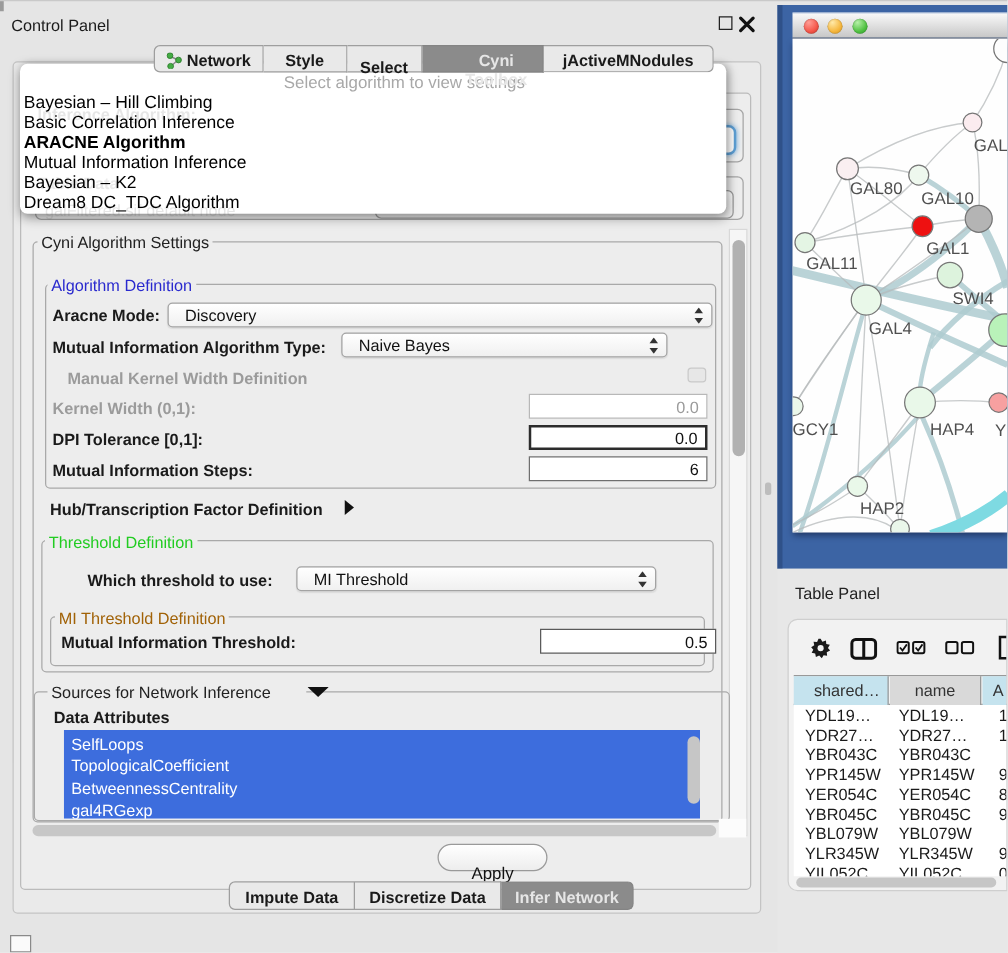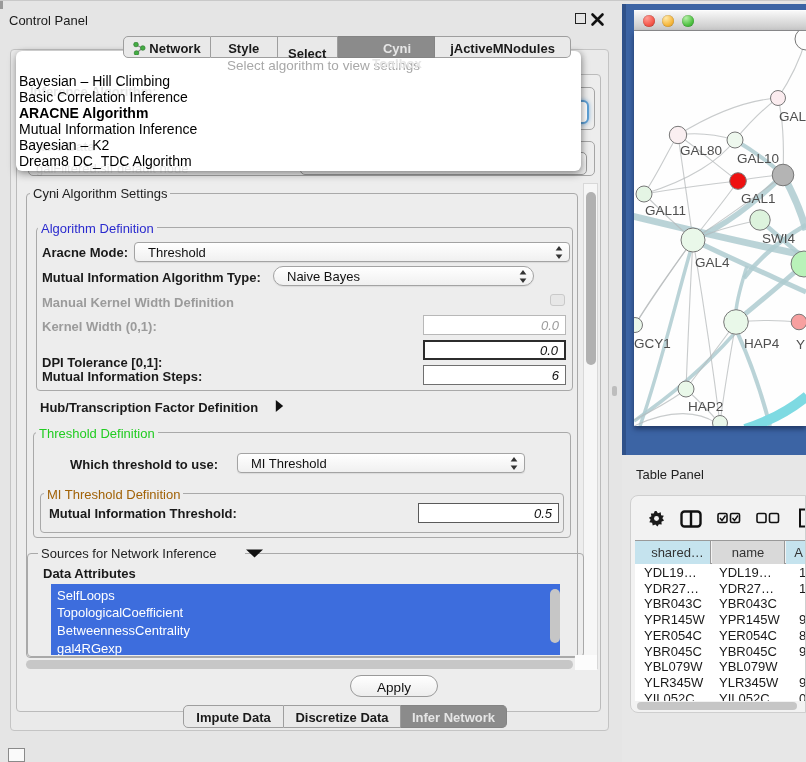--- a/index.html
+++ b/index.html
@@ -3,21 +3,21 @@
 <meta charset="utf-8">
 <style>
   * { margin:0; padding:0; box-sizing:border-box; }
   html,body { width:806px; height:762px; overflow:hidden; }
   body { background:#e5e5e5; font-family:"Liberation Sans", sans-serif; position:relative; }
   .abs { position:absolute; }
   .grouptitle { position:absolute; background:#ededed; padding:0 3px; font-size:13px; color:#222; white-space:nowrap; }
   .combo { position:absolute; background:linear-gradient(#ffffff,#f0f0f0); border:1px solid #a3a3a3; border-radius:4px; font-size:13px; color:#111; box-shadow:0 1px 1px rgba(0,0,0,0.08); }
   .combo .ctext { position:absolute; left:13px; top:2px; }
   .carr { position:absolute; right:6px; top:3px; width:8px; height:13px; }
-  .tfield { position:absolute; background:#fff; font-size:13px; color:#111; text-align:right; padding-right:6px;font-style:italic; }
+  .tfield { position:absolute; background:#fff; font-size:13px; color:#111; text-align:right; padding-right:6px; }
   .blbl { position:absolute; font-size:13px; font-weight:bold; color:#1a1a1a; white-space:nowrap; }
   .glbl { position:absolute; font-size:13px; font-weight:bold; color:#9b9b9b; white-space:nowrap; }
   .seg { height:23px; display:flex; font-size:13px; font-weight:bold; color:#1a1a1a;margin-left:40px; }
   .seg>div { border-top:1px solid #9e9e9e; border-bottom:1px solid #9e9e9e; border-right:1px solid #9e9e9e; text-align:center; padding-top:4px; background:#e9e9e9; }
   .seg>div:first-child { border-left:1px solid #9e9e9e; border-radius:5px 0 0 5px; }
   .seg>div:last-child { border-radius:0 5px 5px 0; }
   .seg>div.sel { background:#8b8b8b; color:#e6e6e6; border-color:#848484; }
 </style>
 </head>
 <body>
@@ -42,43 +42,43 @@
 <div class="abs" style="left:585.5px;top:192px;width:10px;height:173px;background:#b1b1b1;border-radius:5px;"></div>
 
 <div class="abs" style="left:26px;top:193px;width:552px;height:465px;border:1px solid #a9a9a9;border-radius:4px;"></div>
 <div class="grouptitle" style="left:30px;top:186px;">Cyni Algorithm Settings</div>
 
 <div class="abs" style="left:36px;top:227px;width:537px;height:164px;border:1px solid #a9a9a9;border-radius:4px;"></div>
 <div class="grouptitle" style="left:38px;top:221px;color:#2a2ace;">Algorithm Definition</div>
 
 <div class="blbl" style="left:42px;top:245px;">Aracne Mode:</div>
 <div class="combo" style="left:134px;top:242px;width:436px;height:20px;">
-    <span class="ctext">Threshold</span>
+    <span class="ctext">Discovery</span>
   <svg class="carr" viewBox="0 0 8 13">
       <path d="M4 0 L7.4 4.6 L0.6 4.6 Z" fill="#333"></path>
       <path d="M4 13 L7.4 8.4 L0.6 8.4 Z" fill="#333"></path>
     </svg>
   </div>
 
 <div class="blbl" style="left:42px;top:270px;">Mutual Information Algorithm Type:</div>
-<div class="combo" style="left:273px;top:266px;width:261px;height:20px;border-radius:10px;">
+<div class="combo" style="left:273px;top:266px;width:261px;height:20px;">
     <span class="ctext">Naive Bayes</span>
   <svg class="carr" viewBox="0 0 8 13">
       <path d="M4 0 L7.4 4.6 L0.6 4.6 Z" fill="#333"></path>
       <path d="M4 13 L7.4 8.4 L0.6 8.4 Z" fill="#333"></path>
     </svg>
   </div>
 
-<div class="glbl" style="left:42px;top:295px;text-align:right;">Manual Kernel Width Definition</div>
+<div class="glbl" style="left:54px;top:295px;text-align:right;">Manual Kernel Width Definition</div>
 <div class="abs" style="left:550px;top:294px;width:15px;height:12px;background:#e7e7e7;border:1px solid #c9c9c9;border-radius:3px;"></div>
 
 <div class="glbl" style="left:42px;top:319px;">Kernel Width (0,1):</div>
 <div class="tfield" style="left:423px;top:315px;width:143px;height:20px;border:1px solid #b8b8b8;color:#9b9b9b;padding-top:2px;">0.0</div>
 
-<div class="blbl" style="left:42px;top:355px;">DPI Tolerance [0,1]:</div>
+<div class="blbl" style="left:42px;top:344px;">DPI Tolerance [0,1]:</div>
 <div class="tfield" style="left:423px;top:340px;width:143px;height:20px;border:2px solid #2c2c2c;padding-top:1px;">0.0</div>
 
 <div class="blbl" style="left:42px;top:369px;">Mutual Information Steps:</div>
 <div class="tfield" style="left:423px;top:365px;width:143px;height:20px;border:1px solid #6f6f6f;padding-top:2px;">6</div>
 
 <div class="blbl" style="left:40px;top:400px;">Hub/Transcription Factor Definition</div>
 <svg class="abs" style="left:275px;top:400px;" width="9" height="12" viewBox="0 0 9 12">
     <path d="M0.8 0 L8.2 6 L0.8 12 Z" fill="#111"></path>
   </svg>
 
@@ -90,41 +90,41 @@
     <span class="ctext">MI Threshold</span>
   <svg class="carr" viewBox="0 0 8 13">
       <path d="M4 0 L7.4 4.6 L0.6 4.6 Z" fill="#333"></path>
       <path d="M4 13 L7.4 8.4 L0.6 8.4 Z" fill="#333"></path>
     </svg>
   </div>
 
 <div class="abs" style="left:40px;top:493px;width:524px;height:40px;border:1px solid #a9a9a9;border-radius:4px;"></div>
 <div class="grouptitle" style="left:44px;top:487px;color:#a16207;">MI Threshold Definition</div>
 <div class="blbl" style="left:49px;top:506px;">Mutual Information Threshold:</div>
-<div class="tfield" style="left:418px;top:503px;width:141px;height:20px;border:1px solid #5a5a5a;padding-top:2px;">0.5</div>
+<div class="tfield" style="left:432px;top:503px;width:141px;height:20px;border:1px solid #5a5a5a;padding-top:2px;">0.5</div>
 
 <div class="abs" style="left:27px;top:553px;width:557px;height:104px;border:1px solid #a9a9a9;border-radius:4px;"></div>
 <div class="grouptitle" style="left:38px;top:546px;padding-right:28px;">Sources for Network Inference</div>
 <svg class="abs" style="left:246px;top:549px;" width="17" height="9" viewBox="0 0 17 9">
     <path d="M0 0.5 L17 0.5 L8.5 8.5 Z" fill="#111"></path>
   </svg>
 <div class="blbl" style="left:43px;top:566px;">Data Attributes</div>
 
 <div class="abs" style="left:51px;top:584px;width:509px;height:71px;background:#fff;overflow:hidden;">
   <div class="abs" style="left:0;top:0;width:566px;height:71px;background:#3d6ddd;color:#fff;font-size:13px;">
     <div style="padding:2.5px 0 0 6px;line-height:17.7px;">SelfLoops<br>TopologicalCoefficient<br>BetweennessCentrality<br>gal4RGexp</div>
   </div>
   <div class="abs" style="left:499px;top:5px;width:10px;height:54px;background:#c6c6c6;border-radius:5px;"></div>
 </div>
 
 <div class="abs" style="left:26px;top:660px;width:559px;height:9px;background:#ededed;border-radius:5px;"></div>
 <div class="abs" style="left:26px;top:660px;width:547px;height:9px;background:#c7c7c7;border-radius:5px;"></div>
 <div class="abs" style="left:575px;top:655px;width:22px;height:15px;background:#fcfcfc;"></div>
 
-<div class="abs" style="left:350px;top:675px;width:88px;height:22px;background:linear-gradient(#ffffff,#ededed);border:1px solid #9a9a9a;border-radius:11px;text-align:center;font-size:13.5px;color:#111;padding-top:4px;">Apply</div>
+<div class="abs" style="left:350px;top:675px;width:88px;height:22px;background:linear-gradient(#ffffff,#ededed);border:1px solid #9a9a9a;border-radius:11px;text-align:center;font-size:13.5px;color:#111;padding-top:15px;">Apply</div>
 
 <div class="abs seg" style="left:143px;top:705px;">
   <div style="width:101px;">Impute Data</div>
   <div style="width:117px;">Discretize Data</div>
   <div class="sel" style="width:106px;">Infer Network</div>
 </div>
 
 <div class="abs" style="left:16px;top:51px;width:565px;height:120px;background:#fff;border-radius:6px;box-shadow:0 3px 9px rgba(0,0,0,0.38), 2px 0 5px rgba(0,0,0,0.12);"></div>
 <div class="abs" style="left:30px;top:84px;font-size:13px;font-weight:bold;color:rgba(90,90,90,0.15);">Inference Algorithm:</div>
 <div class="abs" style="left:30px;top:139px;font-size:13px;font-weight:bold;color:rgba(90,90,90,0.13);">Table Data</div>

